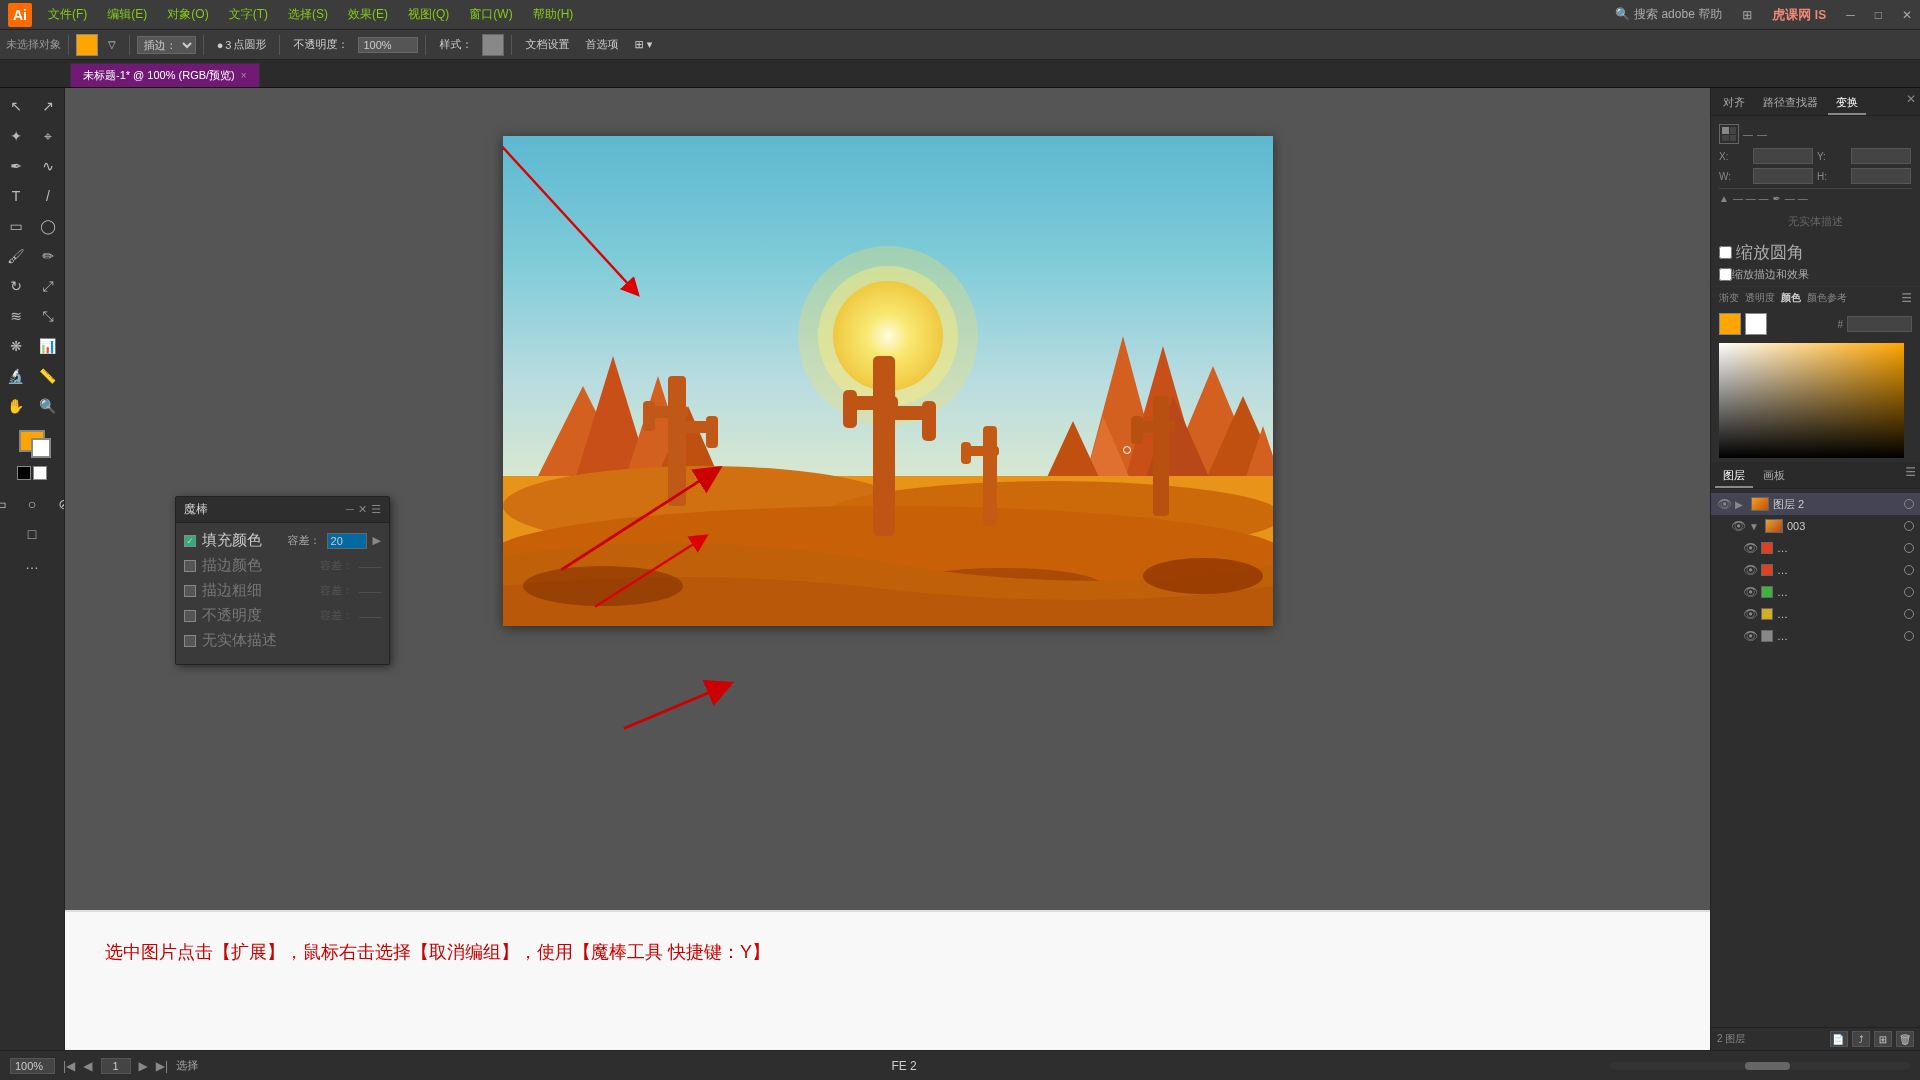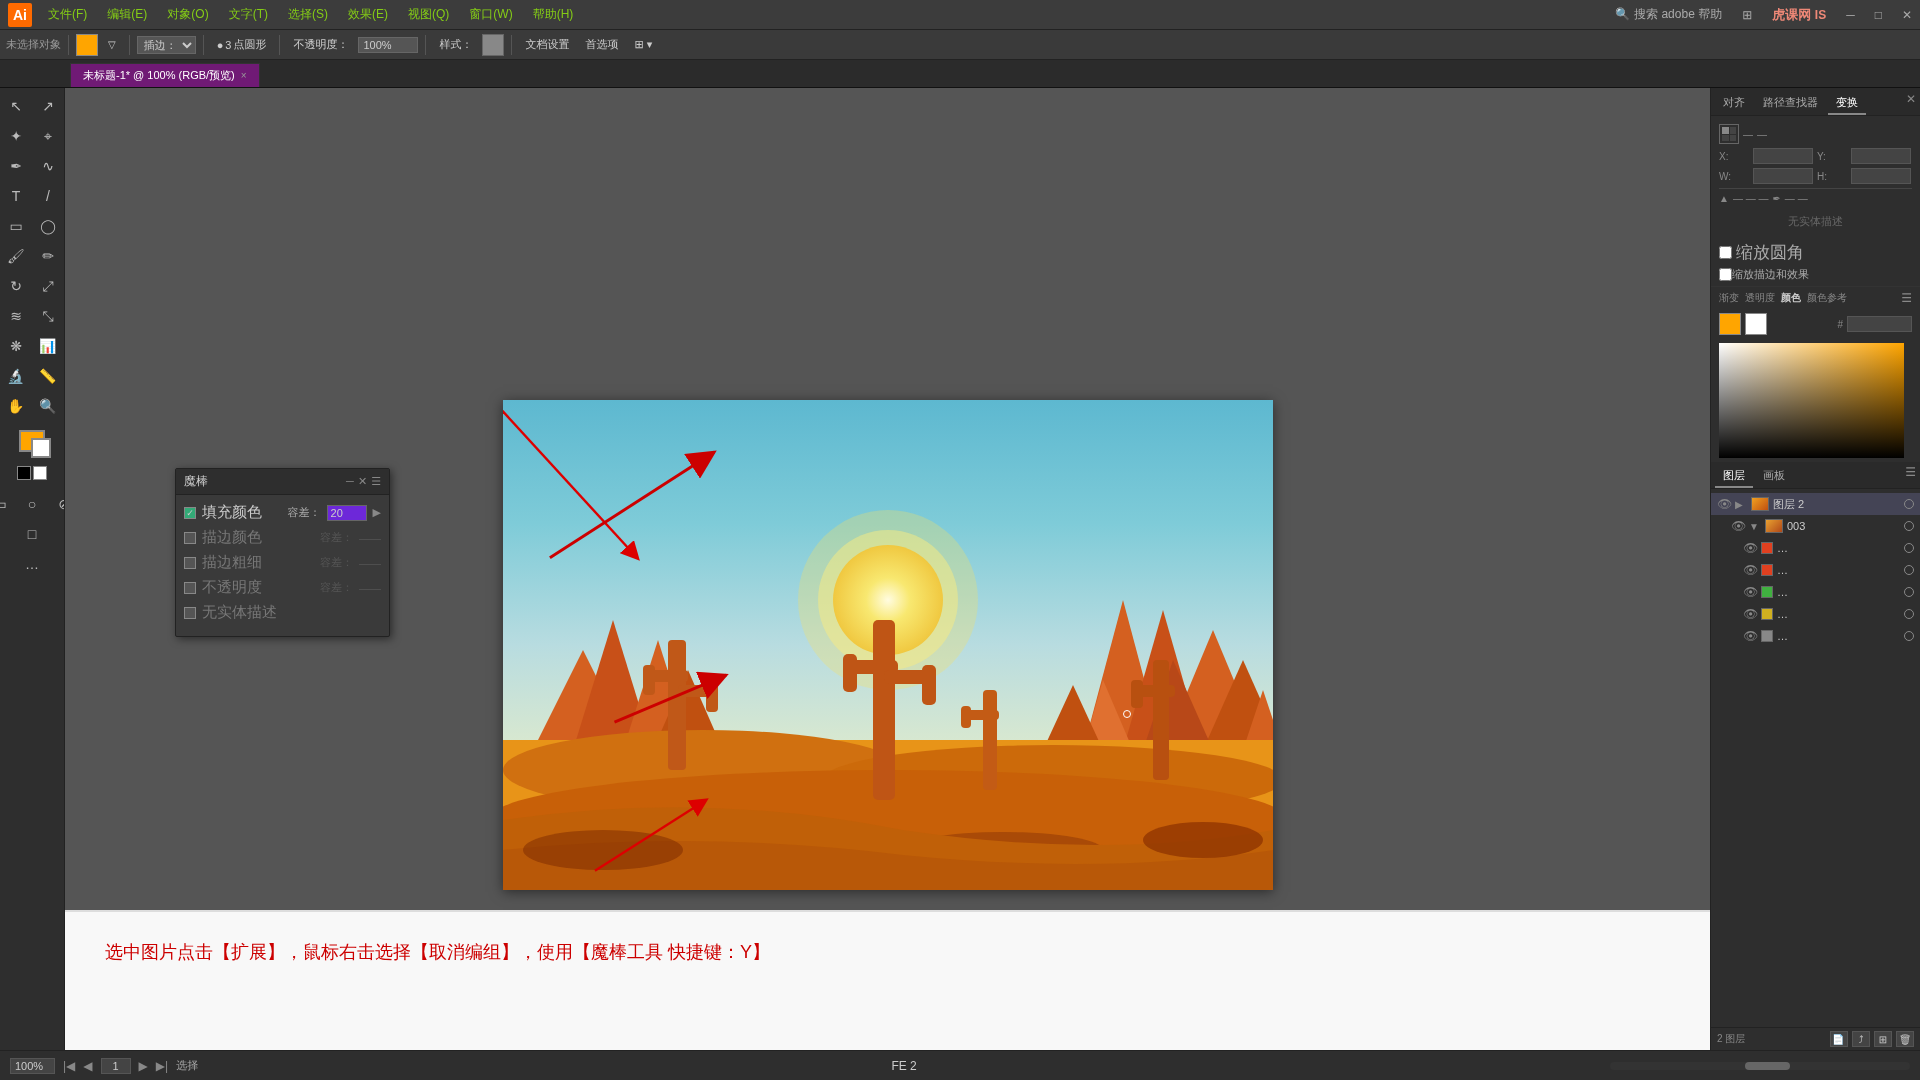--- a/index.html
+++ b/index.html
@@ -192,25 +192,26 @@
       flex: 1;
       background: #555;
       position: relative;
       overflow: hidden;
       display: flex;
       flex-direction: column;
     }
     #canvas-container {
       flex: 1;
       display: flex;
-      align-items: flex-end;
+      align-items: flex-start;
       justify-content: center;
       padding: 20px;
       background: #555;
       position: relative;
+      margin-top: 28px;
     }
 
     
     #artwork-canvas {
       width: 770px;
       height: 490px;
       position: relative;
       overflow: hidden;
       box-shadow: 0 2px 12px rgba(0,0,0,0.5);
     }
@@ -266,21 +267,21 @@
       display: flex;
       align-items: center;
       justify-content: center;
       font-size: 9px;
       flex-shrink: 0;
     }
     .panel-checkbox.checked { background: #3a7; }
     .panel-label { color: #ccc; font-size: 15px; flex: 1; }
     .panel-value { color: #aaa; font-size: 11px; }
     .panel-input {
-      background: #6d28d9;
+      background: #0369a1;
       border: 1px solid #666;
       color: #ccc;
       width: 40px;
       padding: 1px 3px;
       font-size: 11px;
     }
     .panel-options-btn {
       color: #888;
       font-size: 11px;
       cursor: pointer;

